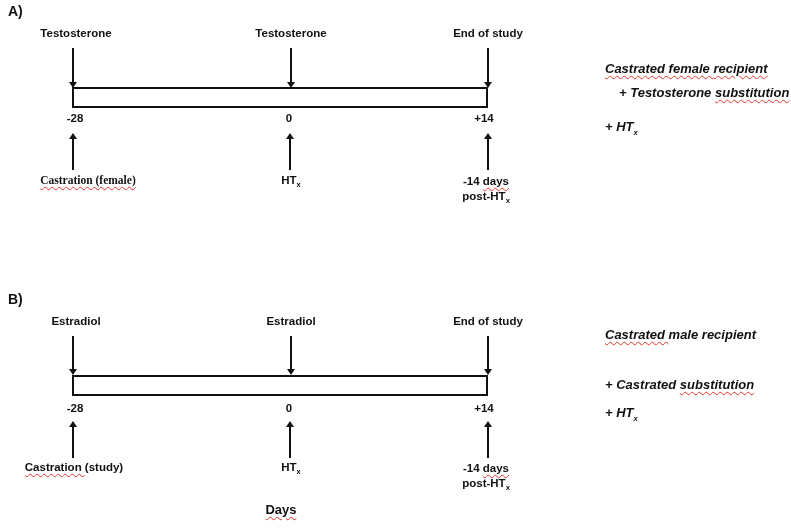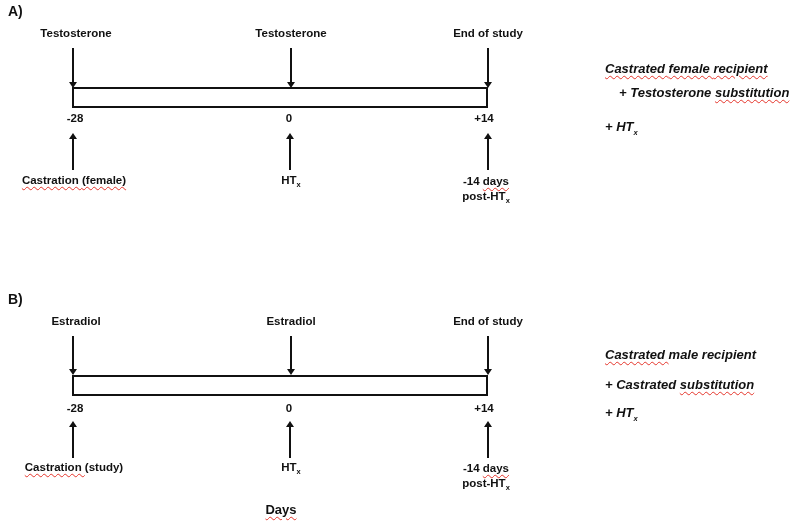--- a/index.html
+++ b/index.html
@@ -60,21 +60,21 @@
   </div>
   <div class="arrow up" style="left:290px;top:133px;height:37px;">
     <div class="shaft"></div>
     <div class="head"></div>
   </div>
   <div class="arrow up" style="left:488px;top:133px;height:37px;">
     <div class="shaft"></div>
     <div class="head"></div>
   </div>
 
-  <div class="clabel fs11" style="left:74px;top:174px;"><span class="sq">Castration </span><span class="sq">(female)</span></div>
+  <div class="clabel fs11" style="left:88px;top:174px;font-family:Liberation Serif, serif;"><span class="sq">Castration </span><span class="sq">(female)</span></div>
 
   <div class="clabel fs11" style="left:291px;top:174px;"><span>HT</span><sub class="xsub">x</sub></div>
 
   <div class="clabel fs11 twoline" style="left:486px;top:174px;">
     <div><span>-14 </span><span class="sq">days</span></div>
     <div><span>post-HT</span><sub class="xsub">x</sub></div>
   </div>
 
   <div class="side" style="left:605px;top:61px;"><span class="sq">Castrated </span><span class="sq">female </span><span class="sq">recipient</span></div>
   <div class="side" style="left:605px;top:85px;margin-left:14px;"><span>+ Testosterone </span><span class="sq">substitution</span></div>
@@ -120,19 +120,19 @@
 
   <div class="clabel fs11" style="left:74px;top:461px;"><span class="sq">Castration </span><span>(study)</span></div>
 
   <div class="clabel fs11" style="left:291px;top:461px;"><span>HT</span><sub class="xsub">x</sub></div>
 
   <div class="clabel fs11 twoline" style="left:486px;top:461px;">
     <div><span>-14 </span><span class="sq">days</span></div>
     <div><span>post-HT</span><sub class="xsub">x</sub></div>
   </div>
 
-  <div class="side" style="left:605px;top:347px;"><span class="sq">Castrated </span><span>male recipient</span></div>
+  <div class="side" style="left:605px;top:327px;"><span class="sq">Castrated </span><span>male recipient</span></div>
   <div class="side" style="left:605px;top:377px;"><span>+ Castrated </span><span class="sq">substitution</span></div>
   <div class="side" style="left:605px;top:405px;"><span>+ HT</span><sub class="xsub">x</sub></div>
 
   <div class="clabel fs13" style="left:281px;top:502px;"><span class="sq">Days</span></div>
 
 </div>
 
 </body></html>

